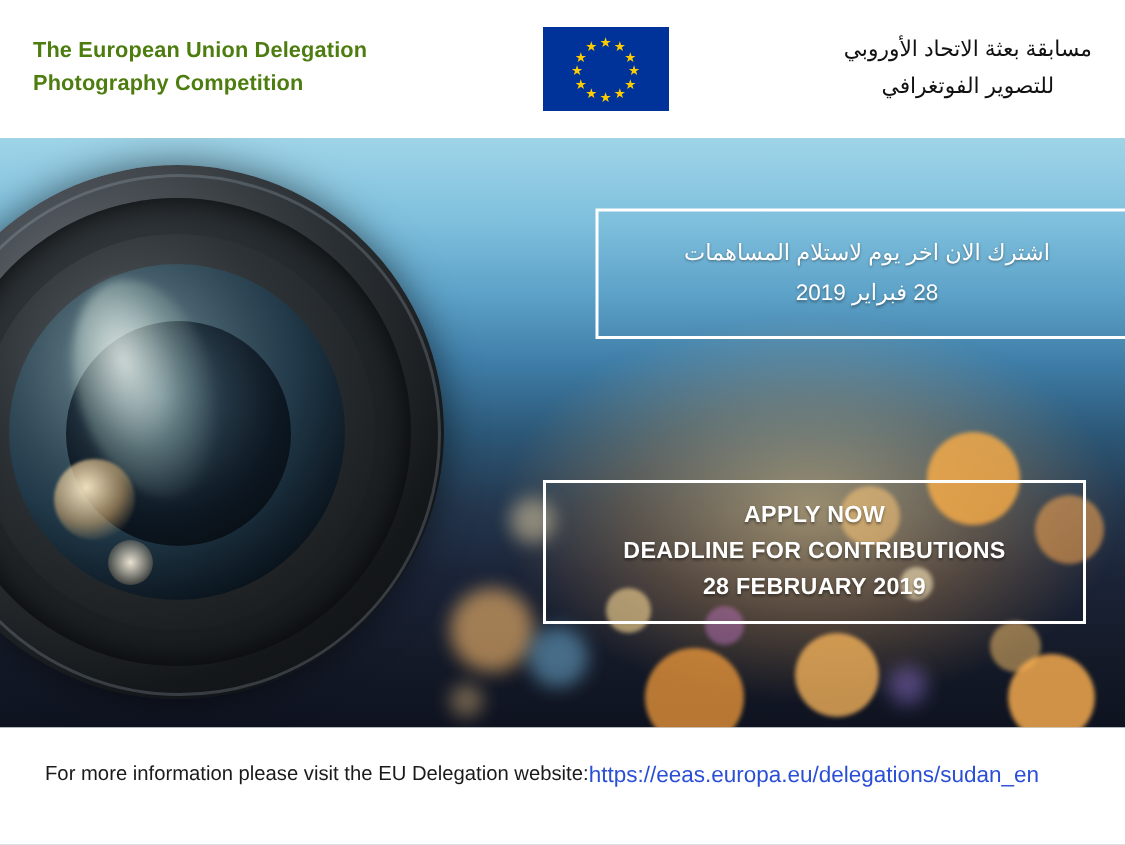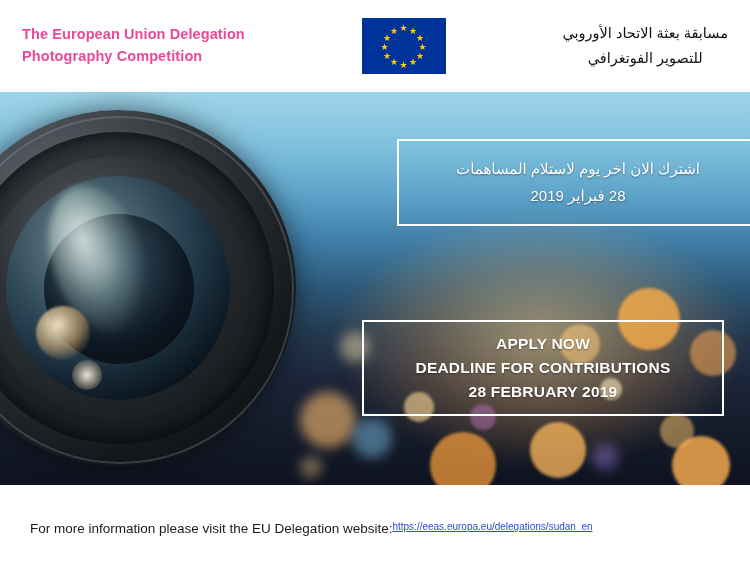--- a/index.html
+++ b/index.html
@@ -29,21 +29,21 @@
     background: #ffffff;
     display: flex;
     align-items: center;
     justify-content: space-between;
     box-sizing: border-box;
     padding: 0 22px;
   }
   .title-en {
     font-size: 14.5px;
     font-weight: bold;
-    color: #ec4899;
+    color: #4d7c0f;
     line-height: 1.5;
     letter-spacing: 0.1px;
     white-space: pre-line;
   }
   .eu-flag {
     width: 84px;
     height: 56px;
     background: #003399;
     position: relative;
     flex: 0 0 auto;
@@ -234,30 +234,29 @@
   
   .footer {
     position: absolute;
     left: 0; top: 485px;
     width: 750px;
     height: 78px;
     background: #ffffff;
     display: flex;
     align-items: flex-start;
     box-sizing: border-box;
-    padding: 36px 0 0 30px;
+    padding: 23px 0 0 30px;
   }
   .footer-text {
     font-size: 13.5px;
     color: #1a1a1a;
   }
   .footer-link {
-    font-size: 10px;
+    font-size: 15px;
     color: #2a4fd6;
-    text-decoration: underline;
     cursor: pointer;
   }
 </style>
 </head>
 <body>
 
 <div class="poster">
 
   <div class="header">
     <div class="title-en">The European Union Delegation

